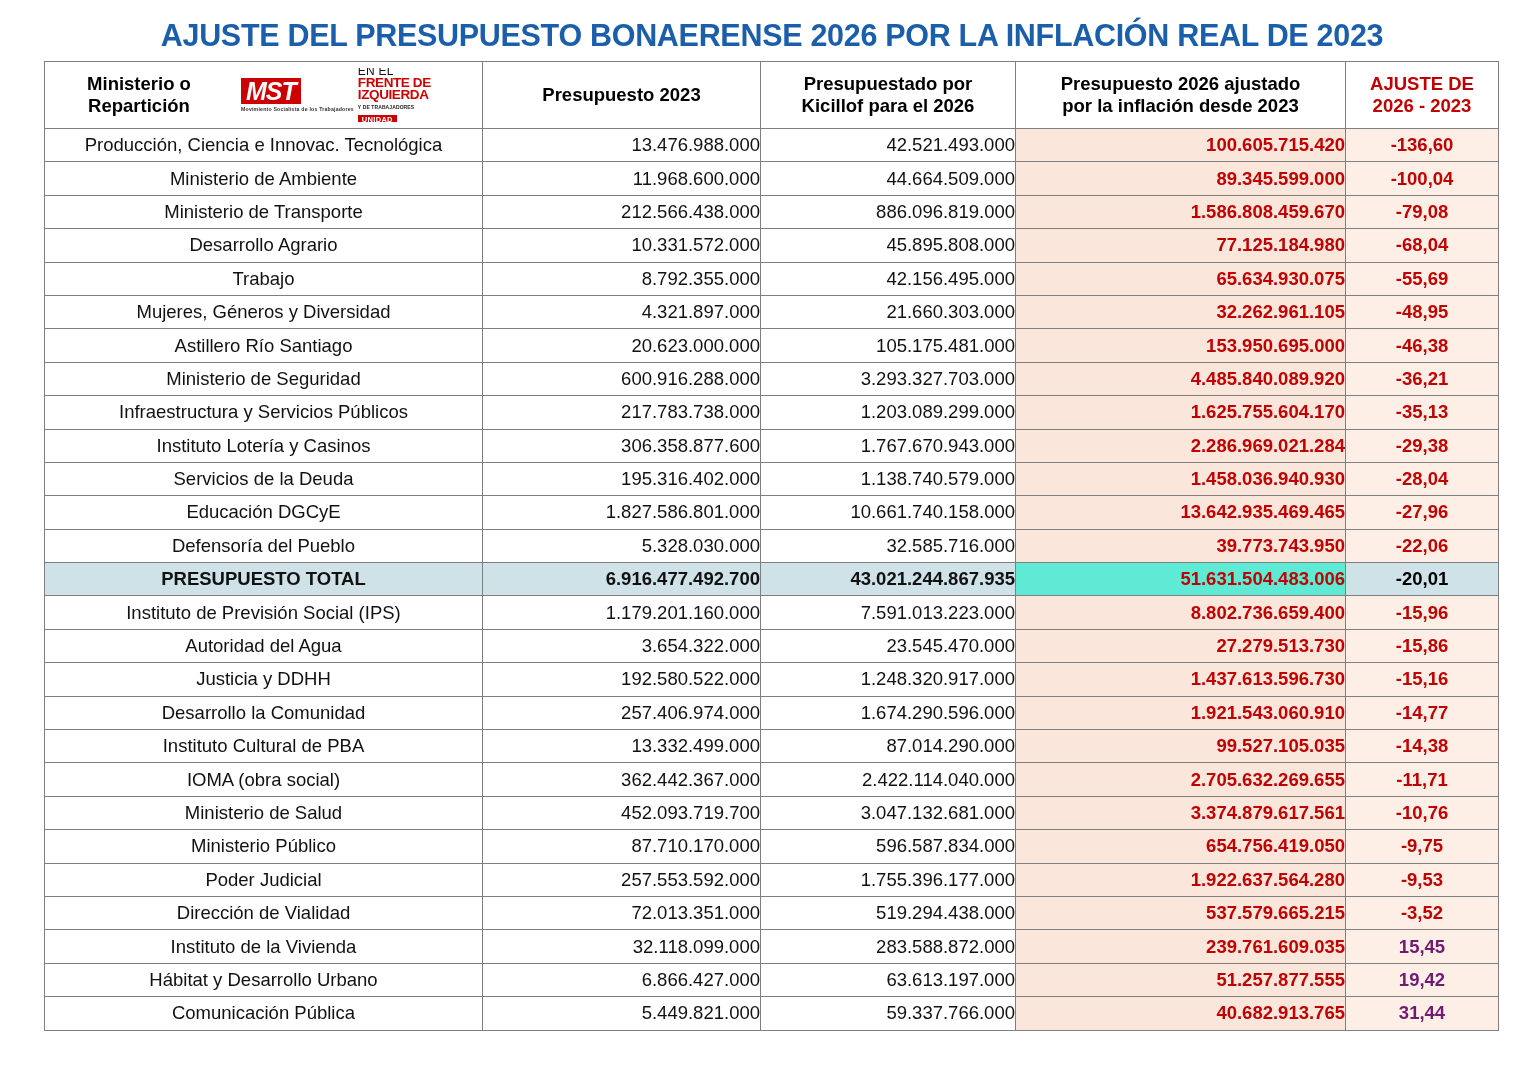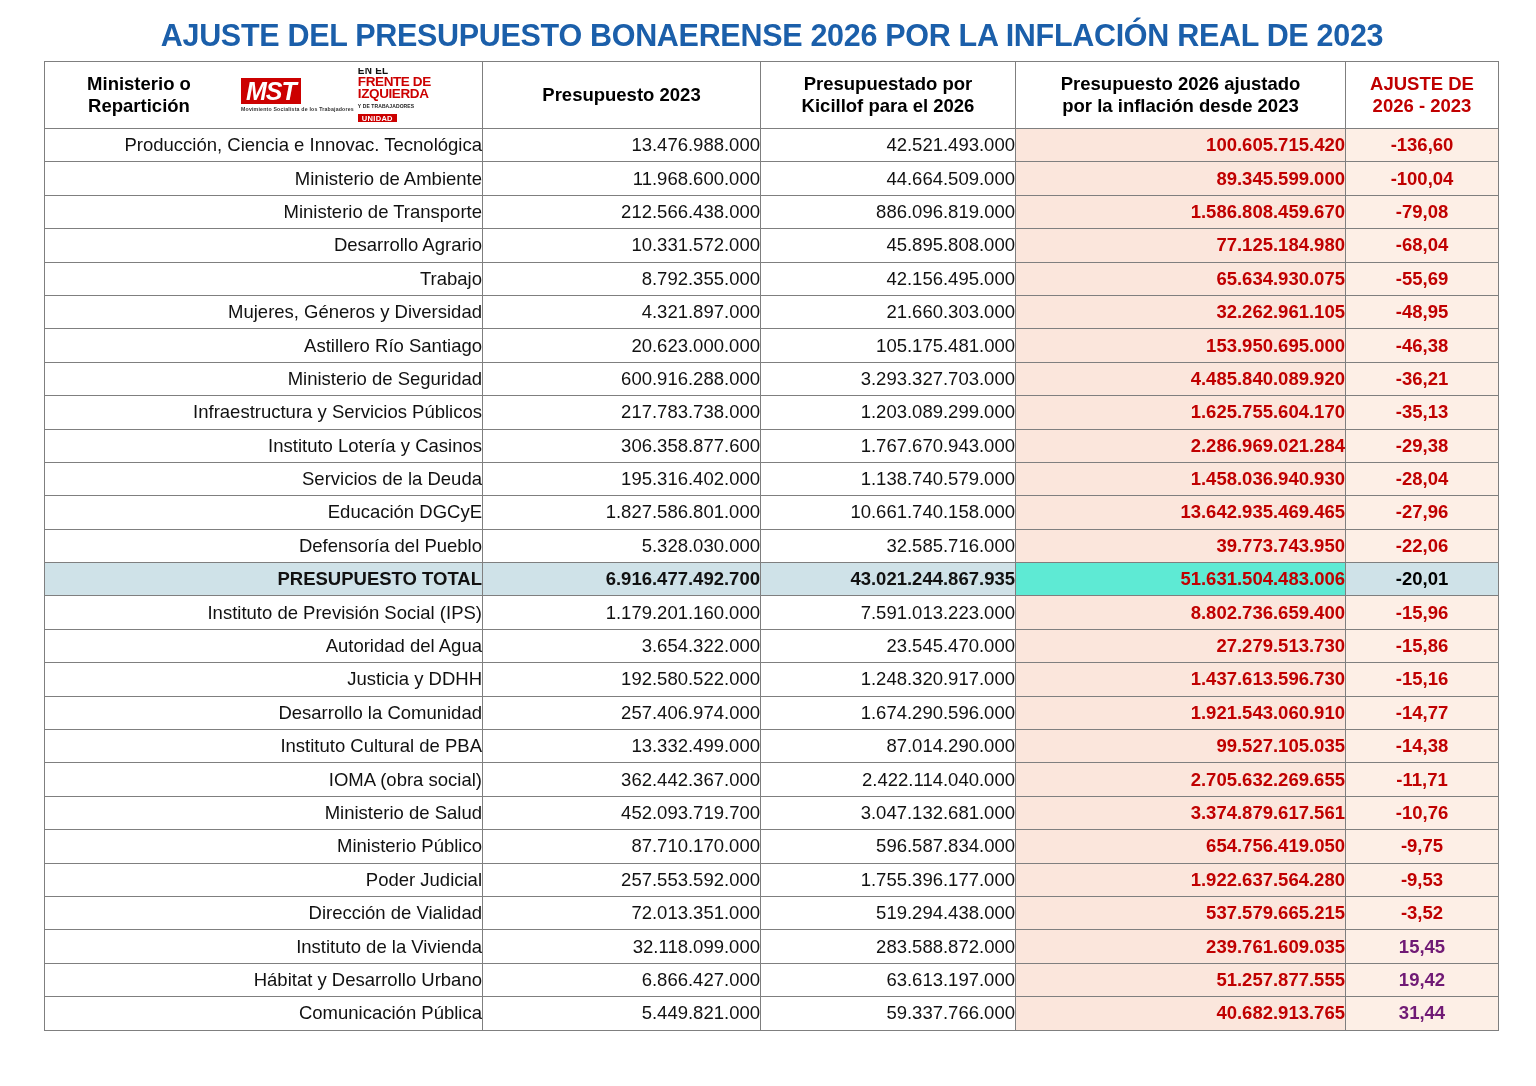--- a/index.html
+++ b/index.html
@@ -108,22 +108,22 @@
     margin-top: 2px;
     white-space: nowrap;
   }
   .logo-right {
     display: flex;
     flex-direction: column;
     align-items: flex-start;
     line-height: 1;
   }
   .logo-enel {
-    font-size: 10px;
-    font-weight: bold;
+    font-size: 12px;
+    font-weight: normal;
     color: #111;
     letter-spacing: 0.2px;
   }
   .logo-fi {
     color: #CC0000;
     font-weight: bold;
     font-size: 13.5px;
     line-height: 12px;
     letter-spacing: -0.4px;
     text-align: left;
@@ -144,21 +144,21 @@
     padding: 1px 4px;
     letter-spacing: 0.3px;
   }
 
   tbody td {
     height: 32.4px;
     font-size: 18.5px;
     color: #111;
   }
   td.name {
-    text-align: right;
+    text-align: center;
     padding-left: 7px;
   }
   td.num {
     text-align: right;
     padding-right: 9px;
   }
   td.adj {
     text-align: right;
     padding-right: 9px;
     background: #FBE6DC;

